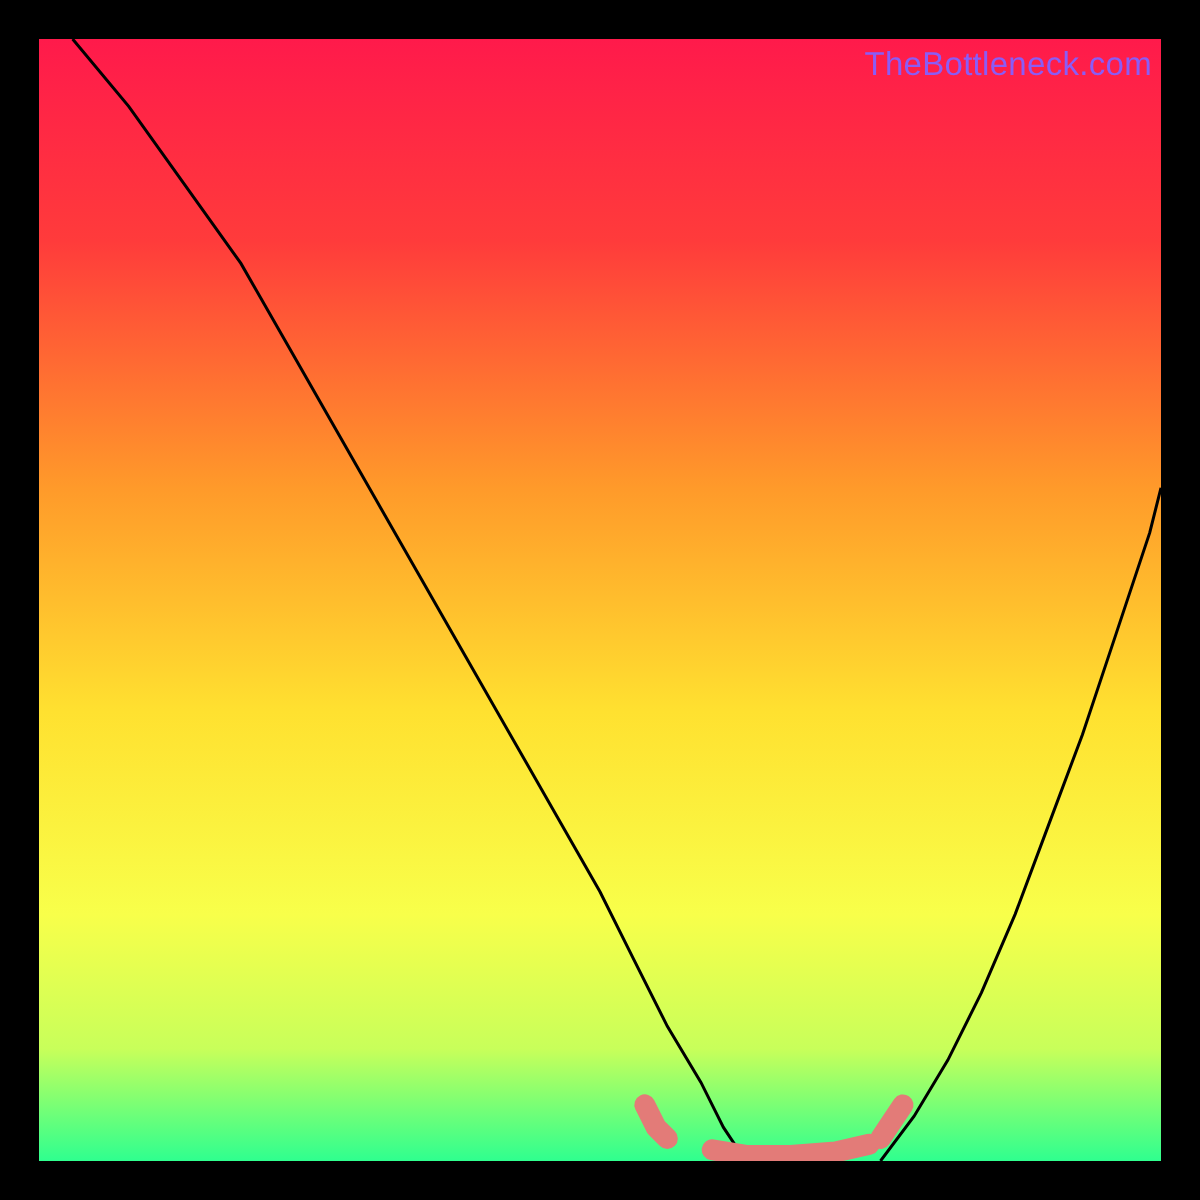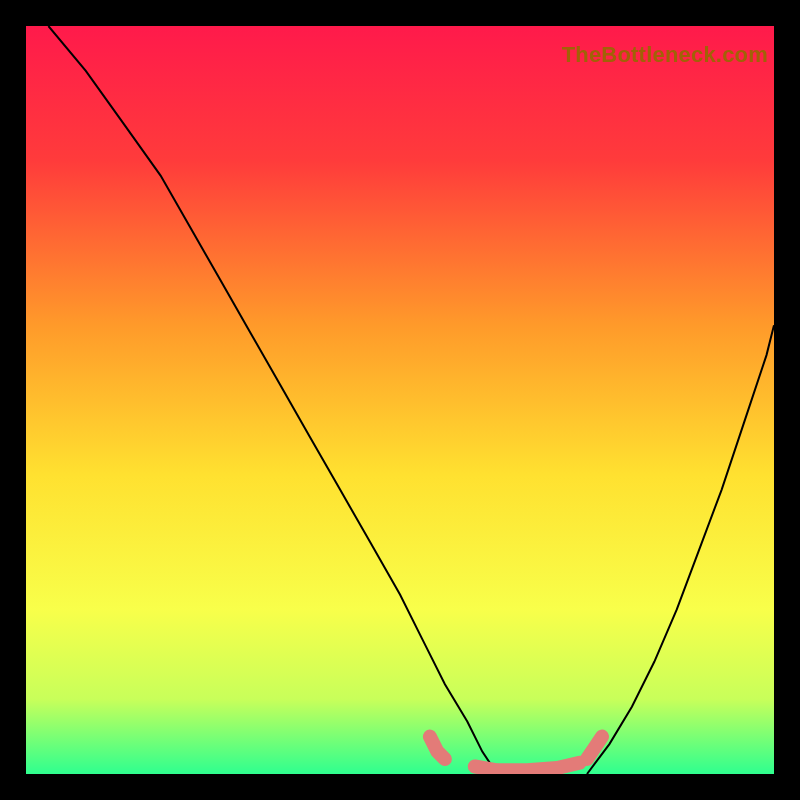--- a/index.html
+++ b/index.html
@@ -21,25 +21,25 @@
   }
   .plot {
     position: absolute;
     left: 0;
     top: 0;
     width: 748px;
     height: 748px;
   }
   .watermark {
     position: absolute;
-    top: 16px;
+    top: 4px;
     right: 6px;
-    color: #a16207;
+    color: #8b5cf6;
     font-size: 22px;
-    font-weight: 700;
+    font-weight: 400;
     letter-spacing: 0.2px;
     z-index: 10;
   }
 </style>
 </head>
 <body>
 
 <div class="frame">
   <div class="watermark">TheBottleneck.com</div>
   <svg class="plot" viewBox="0 0 748 748" preserveAspectRatio="none">

